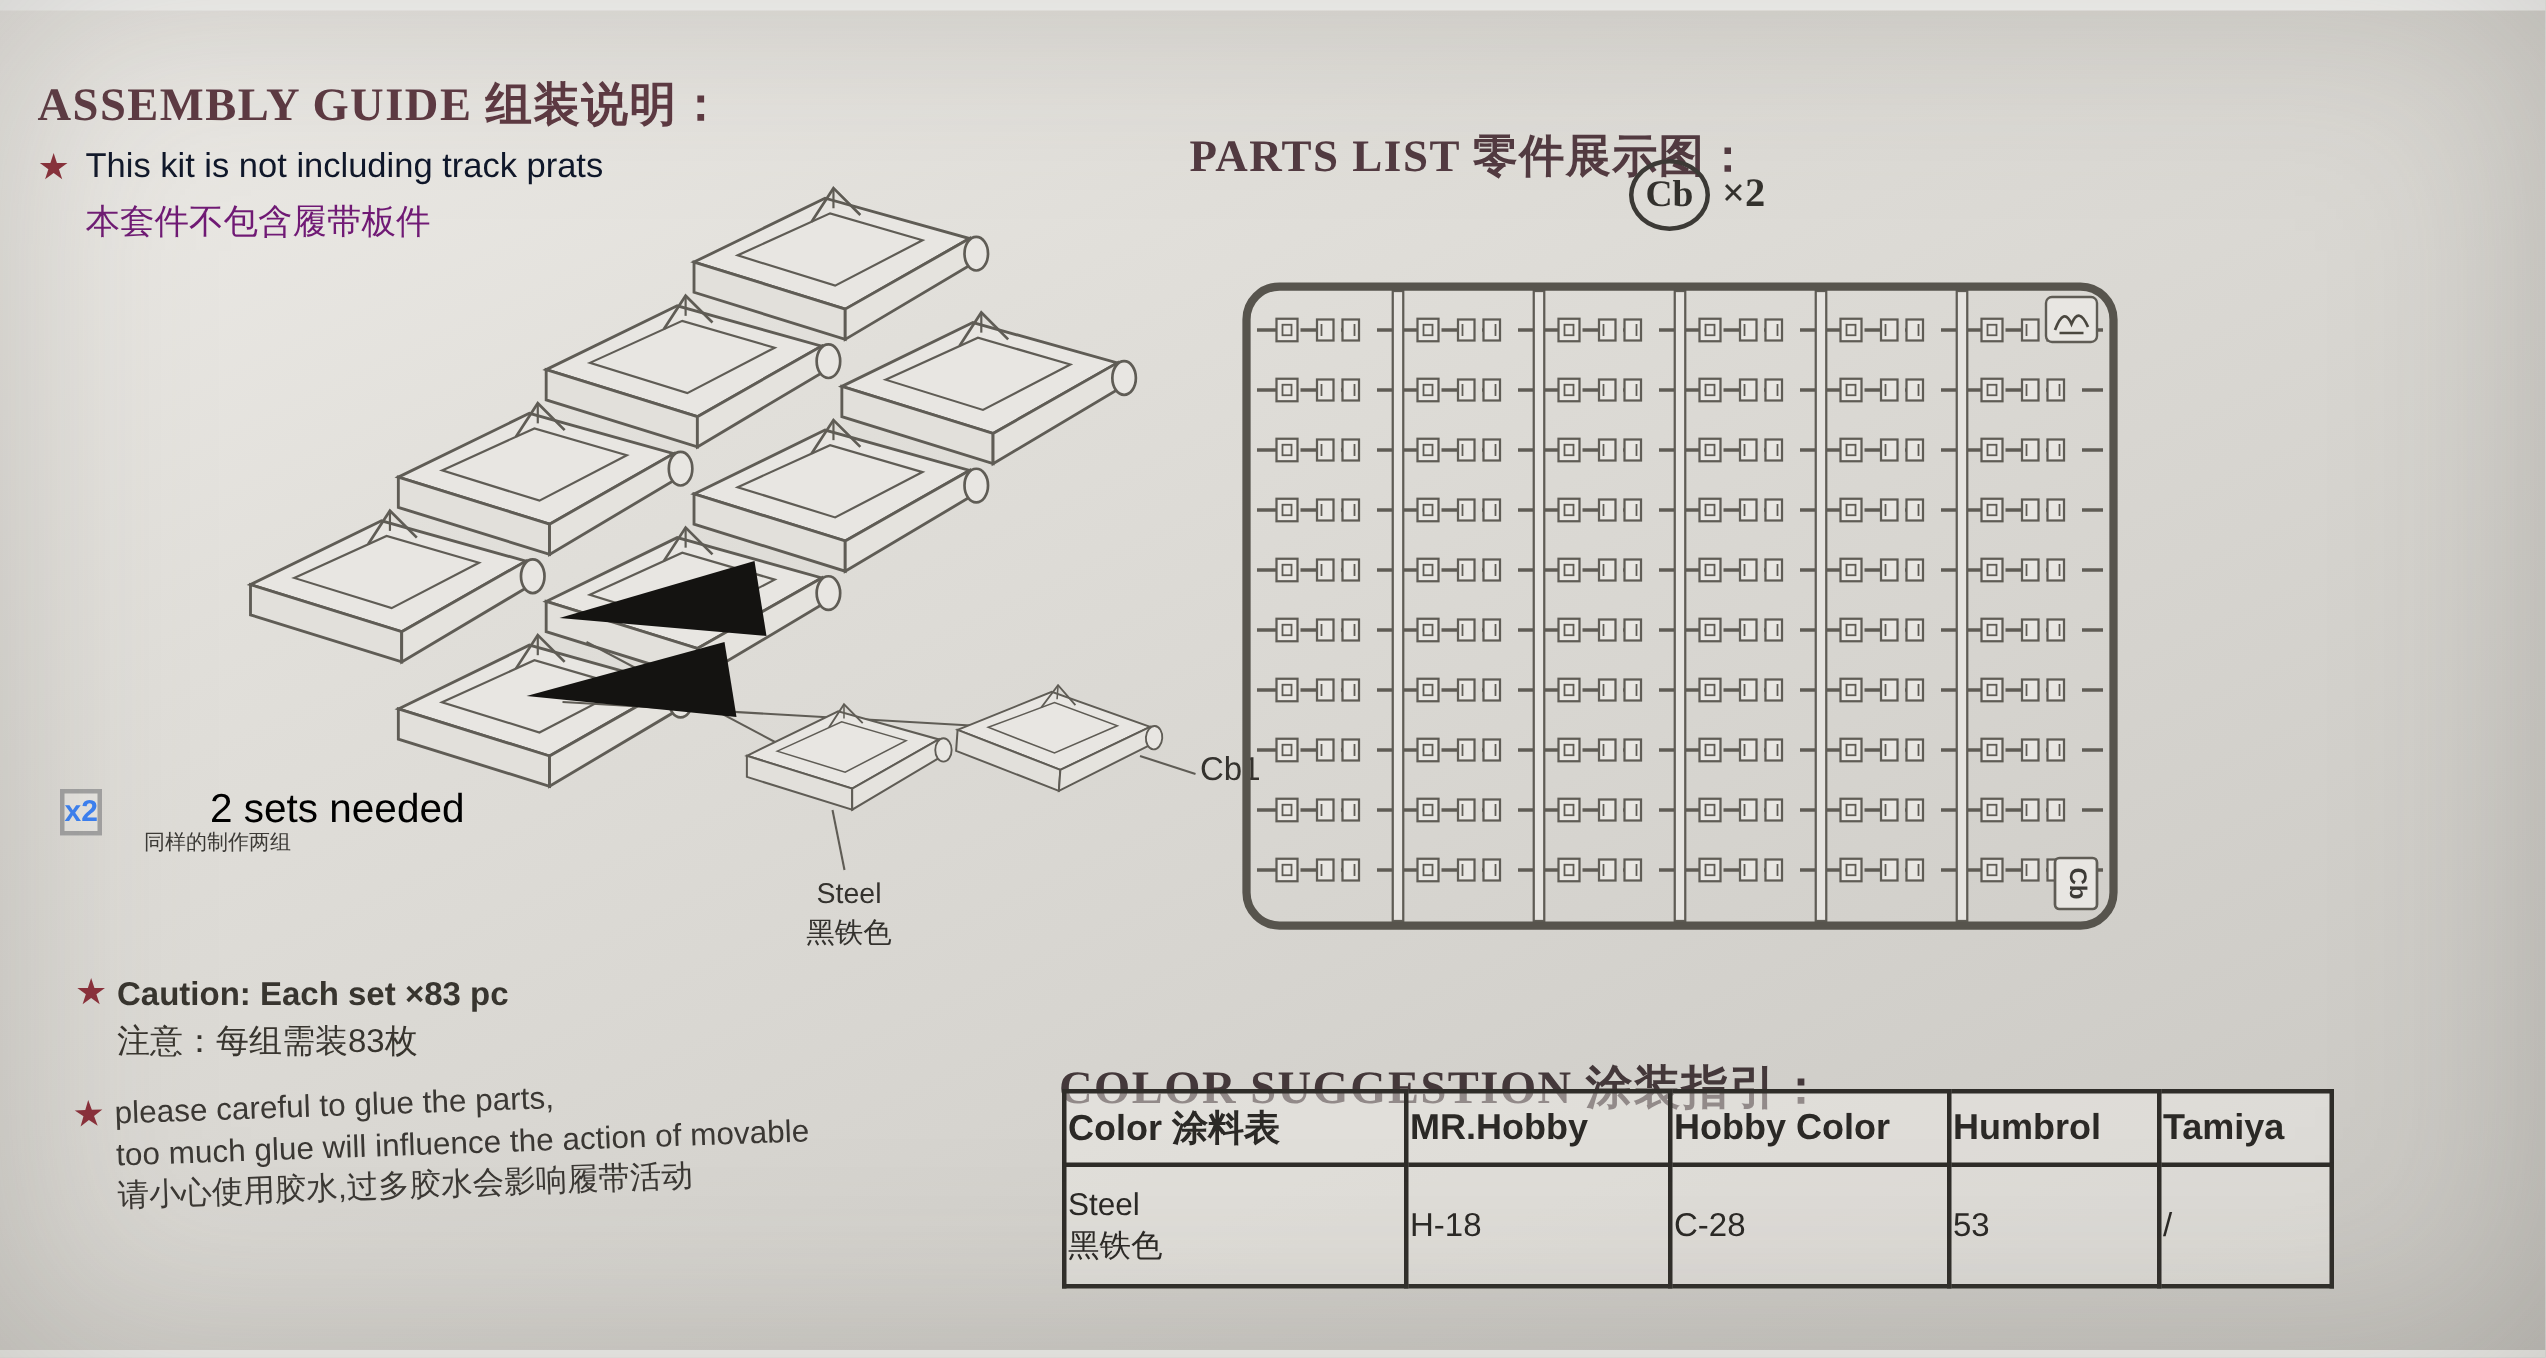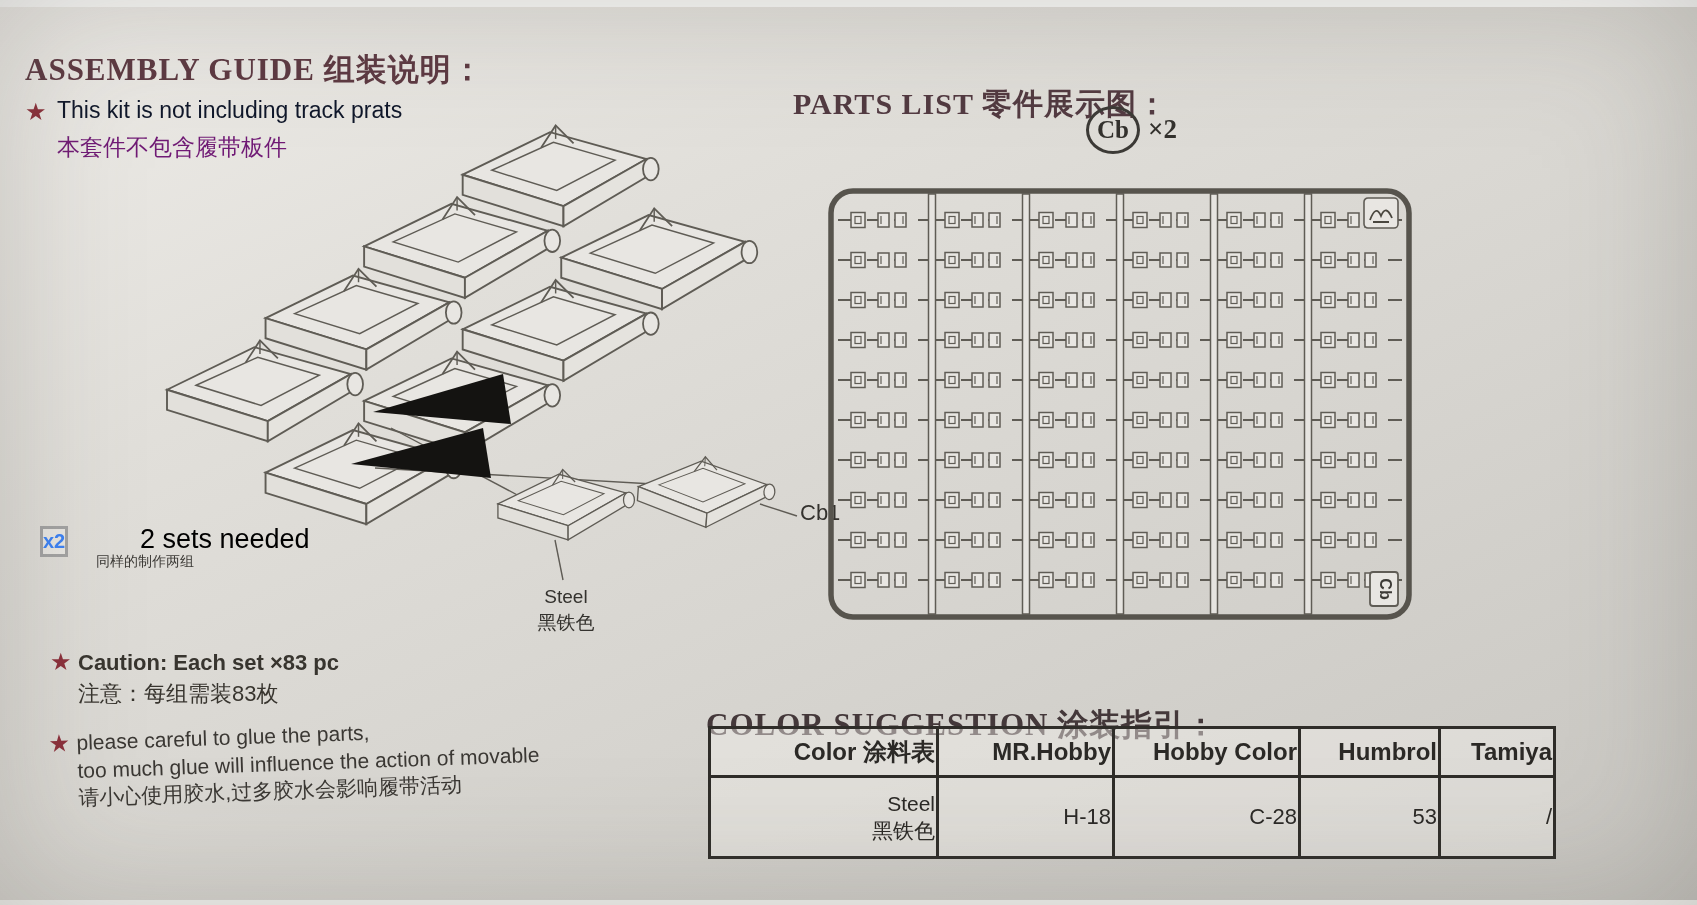--- a/index.html
+++ b/index.html
@@ -31,21 +31,21 @@
   .circle-cb{
     display:inline-flex;align-items:center;justify-content:center;
     width:48px;height:42px;border:3px solid #3c3a36;border-radius:50%;
     font-family:"Liberation Serif",serif;font-weight:bold;font-size:25px;color:#34322e;
   }
   .qty-cb{font-size:27px;font-weight:bold;color:#34322e;margin-left:8px;font-family:"Liberation Serif",serif;}
   table.colors{
     border-collapse:collapse;background:rgba(242,240,235,.45);
   }
   table.colors th,table.colors td{
-    border:3px solid #2f2d29;text-align:right;vertical-align:middle;color:#2b2926;
+    border:3px solid #2f2d29;text-align:left;vertical-align:middle;color:#2b2926;
   }
   table.colors th{font-size:24px;font-weight:bold;height:44px;}
   table.colors td{font-size:22px;height:76px;}
   .cell-two-line{line-height:1.3;font-size:21px;}
   svg .ln{stroke:#5f5c55;fill:none;}
 </style>
 </head>
 <body>
 
 <div>

